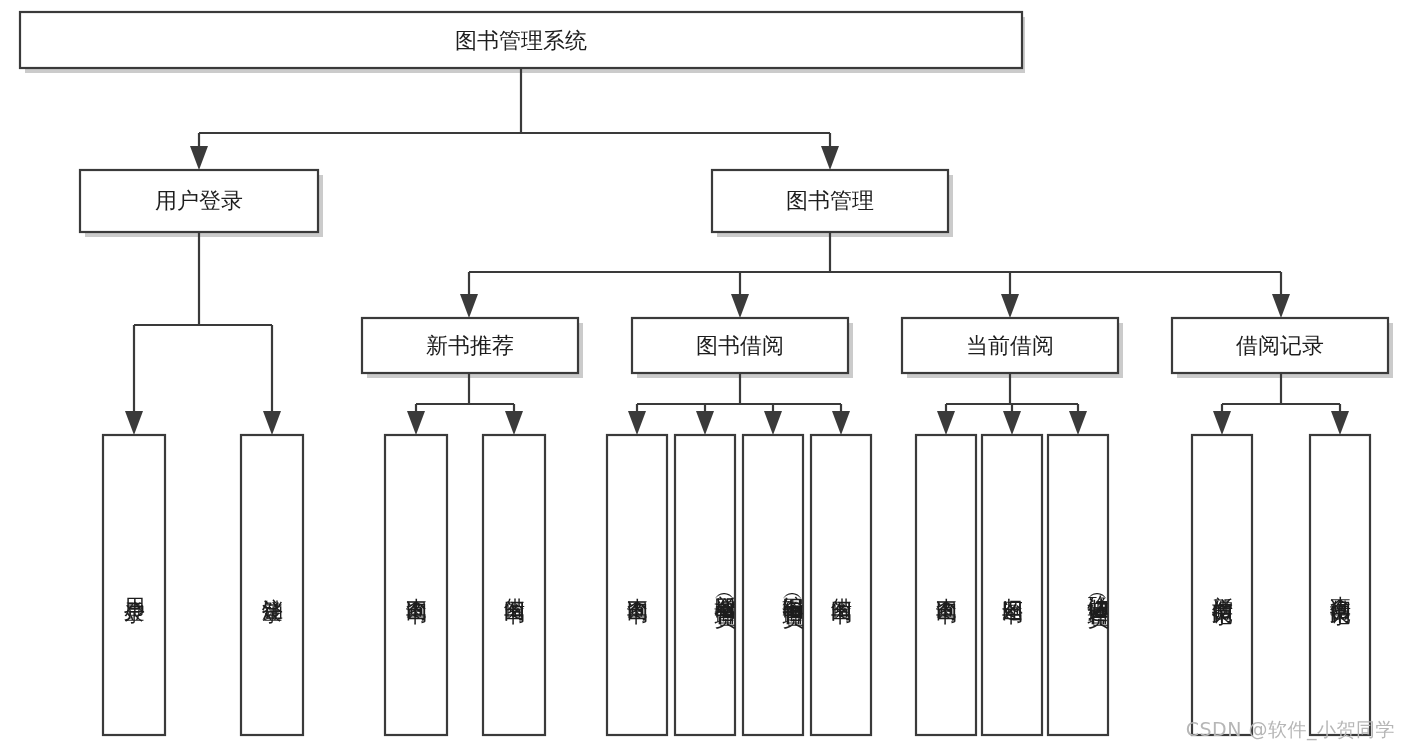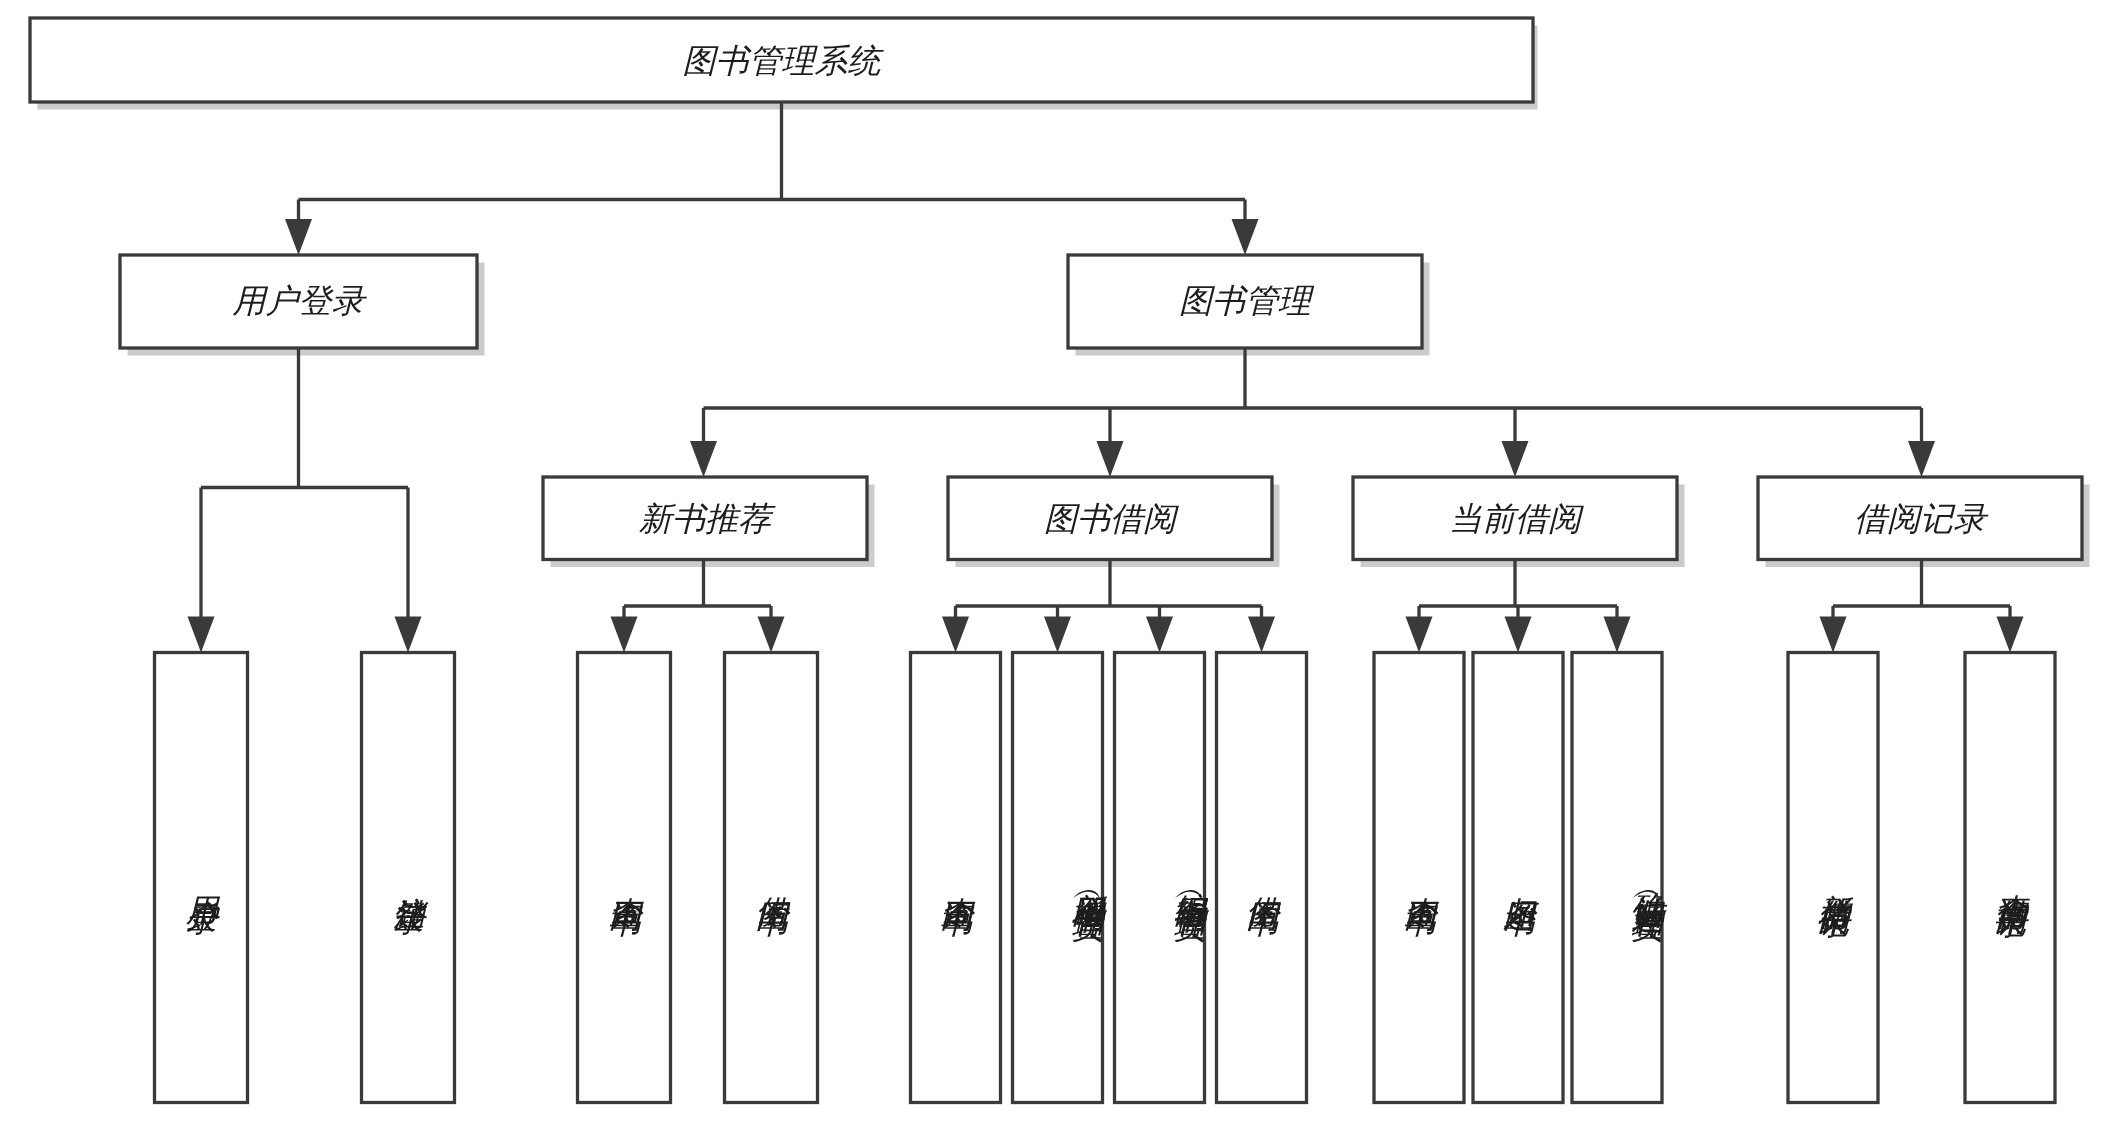--- a/index.html
+++ b/index.html
@@ -10,21 +10,20 @@
   }
   body {
     font-family: "DejaVu Sans", "Liberation Sans", sans-serif;
   }
   #diagram-root {
     position: relative;
     width: 1405px;
     height: 747px;
     background: #ffffff;
     overflow: hidden;
-    font-style: italic;
   }
   svg#tree-svg {
     position: absolute;
     left: 0;
     top: 0;
     width: 1405px;
     height: 747px;
     display: block;
   }
   .node-box {
@@ -213,13 +212,14 @@
   <div class="node-label-v" style="left:743px; top:435px; width:60px; height:300px; align-items:flex-start; padding-top:4px; box-sizing:border-box;">编辑图书（管理员）</div>
   <div class="node-label-v" style="left:811px; top:435px; width:60px; height:300px;">借阅图书</div>
 
   <div class="node-label-v" style="left:916px; top:435px; width:60px; height:300px;">查询图书</div>
   <div class="node-label-v" style="left:982px; top:435px; width:60px; height:300px;">归还图书</div>
   <div class="node-label-v" style="left:1048px; top:435px; width:60px; height:300px; align-items:flex-start; padding-top:4px; box-sizing:border-box;">确认归还（管理员）</div>
 
   <div class="node-label-v" style="left:1192px; top:435px; width:60px; height:300px;">新增借阅记录</div>
   <div class="node-label-v" style="left:1310px; top:435px; width:60px; height:300px;">查询借阅记录</div>
 
+  <div class="watermark">CSDN @软件_小贺同学</div>
 </div>
 
 </body></html>

